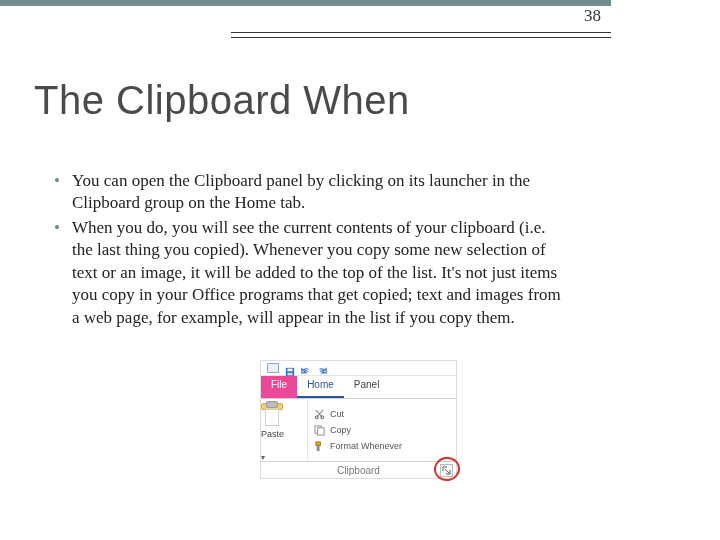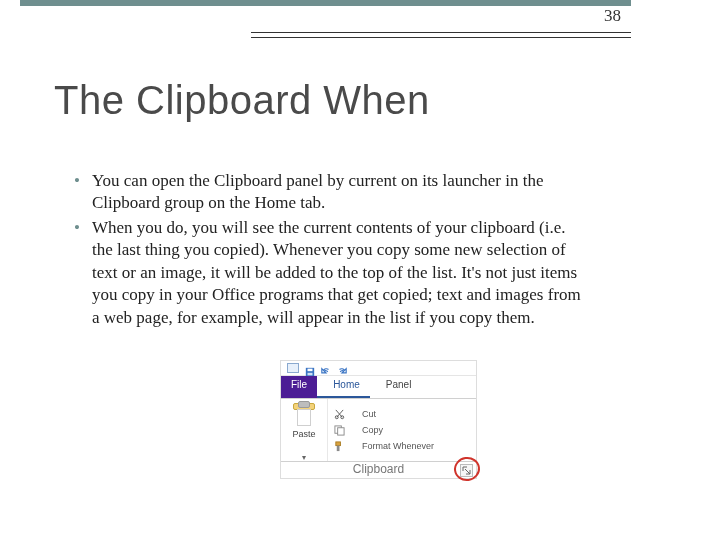--- a/index.html
+++ b/index.html
@@ -10,21 +10,20 @@
     background: #ffffff;
     font-family: Georgia, 'Times New Roman', serif;
     color: #222;
     overflow: hidden;
   }
   .slide {
     position: relative;
     width: 611px;
     height: 540px;
     box-sizing: border-box;
-    margin-left: 20px;
   }
   .top-strip {
     position: absolute;
     top: 0; left: 0; right: 0;
     height: 6px;
     background: #6f8f8f;
   }
   .double-rule {
     position: absolute;
     right: 0;
@@ -107,42 +106,41 @@
     width: 10px; height: 10px;
     display: inline-block;
   }
   .tabs {
     display: flex;
     height: 22px;
     border-bottom: 1px solid #d0d0d0;
     font-size: 10px;
   }
   .file-tab {
-    background: #4c1d95;
+    background: #ec4899;
     color: #fff;
     padding: 3px 10px 8px 10px;
   }
   .tab {
-    padding: 3px 10px 0 16px;
+    padding: 3px 10px 0 10px;
     color: #444;
   }
   .tab.active {
     border-bottom: 2px solid #2b579a;
     color: #2b579a;
   }
   .group {
     display: flex;
     height: 62px;
     border-bottom: 1px solid #d0d0d0;
   }
   .paste-col {
     width: 46px;
     display: flex;
     flex-direction: column;
-    align-items: center;
     padding-top: 4px;
     border-right: 1px solid #e8e8e8;
     gap: 16px;
   }
   .paste-board {
     width: 20px; height: 24px;
     background: #f3d27a;
     border: 1px solid #c9a83e;
     border-radius: 2px;
     position: relative;
@@ -180,42 +178,42 @@
     flex-direction: column;
     justify-content: center;
     gap: 2px;
     padding-left: 6px;
     font-size: 9px;
     color: #555;
   }
   .mini-row {
     display: flex;
     align-items: center;
-    gap: 17px;
+    gap: 5px;
     height: 14px;
   }
   .scissors {
     width: 11px; height: 11px;
     display: inline-block;
   }
   .copy-ico {
     width: 11px; height: 11px;
     display: inline-block;
   }
   .brush {
     width: 11px; height: 11px;
     display: inline-block;
   }
   .group-label-row {
     height: 16px;
     display: flex;
-    align-items: flex-start;
+    align-items: center;
     justify-content: center;
     position: relative;
-    font-size: 12px;
+    font-size: 10px;
     color: #777;
     border-top: 0;
   }
   .launcher {
     position: absolute;
     right: 3px;
     top: 2px;
     width: 11px; height: 11px;
     border: 1px solid #bbb;
     background: #f6f6f6;
@@ -237,21 +235,21 @@
 
 <div class="slide">
   <div class="top-strip"></div>
   <div class="pagenum">38</div>
   <div class="double-rule"></div>
 
   <div class="title">The Clipboard When</div>
 
   <div class="body">
     <ul>
-      <li>You can open the Clipboard panel by current on its launcher in the Clipboard group on the Home tab.</li>
+      <li>You can open the Clipboard panel by clicking on its launcher in the Clipboard group on the Home tab.</li>
       <li>When you do, you will see the current contents of your clipboard (i.e. the last thing you copied). Whenever you copy some new selection of text or an image, it will be added to the top of the list. It's not just items you copy in your Office programs that get copied; text and images from a web page, for example, will appear in the list if you copy them.</li>
     </ul>
   </div>
 
   <div class="ribbon-figure">
 
     <div class="qat">
       <span class="qat-box"></span>
       <span class="qat-ico">
         <svg viewBox="0 0 12 12" width="10" height="10">

